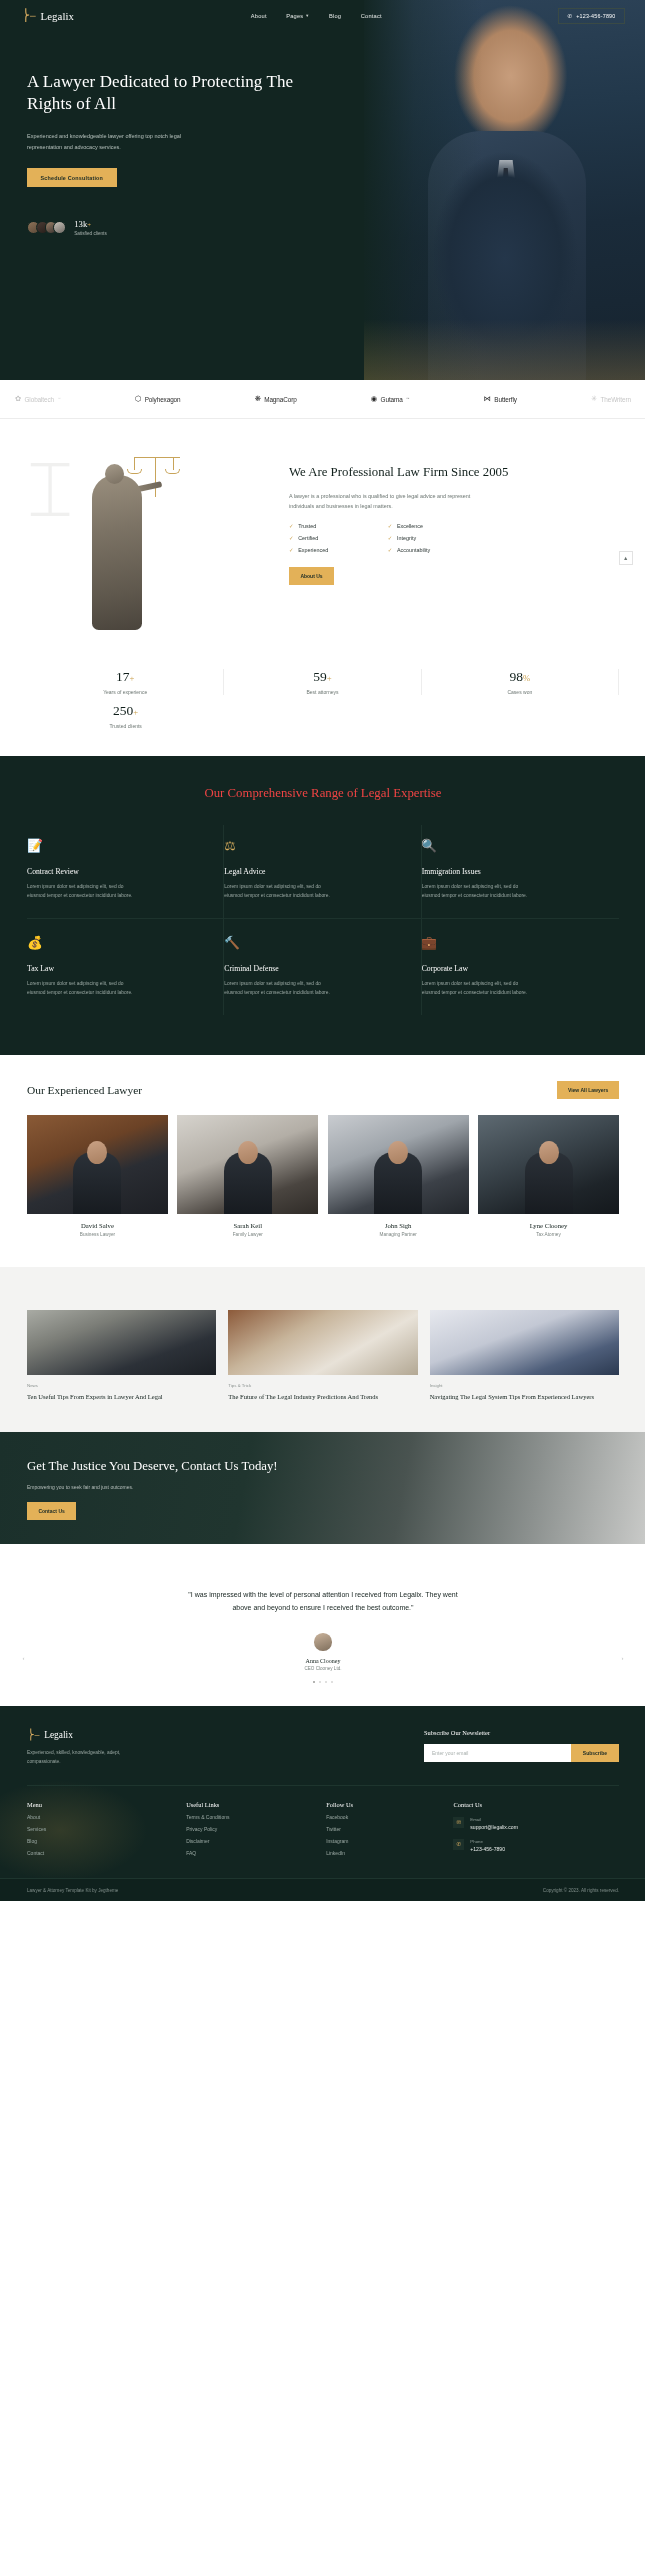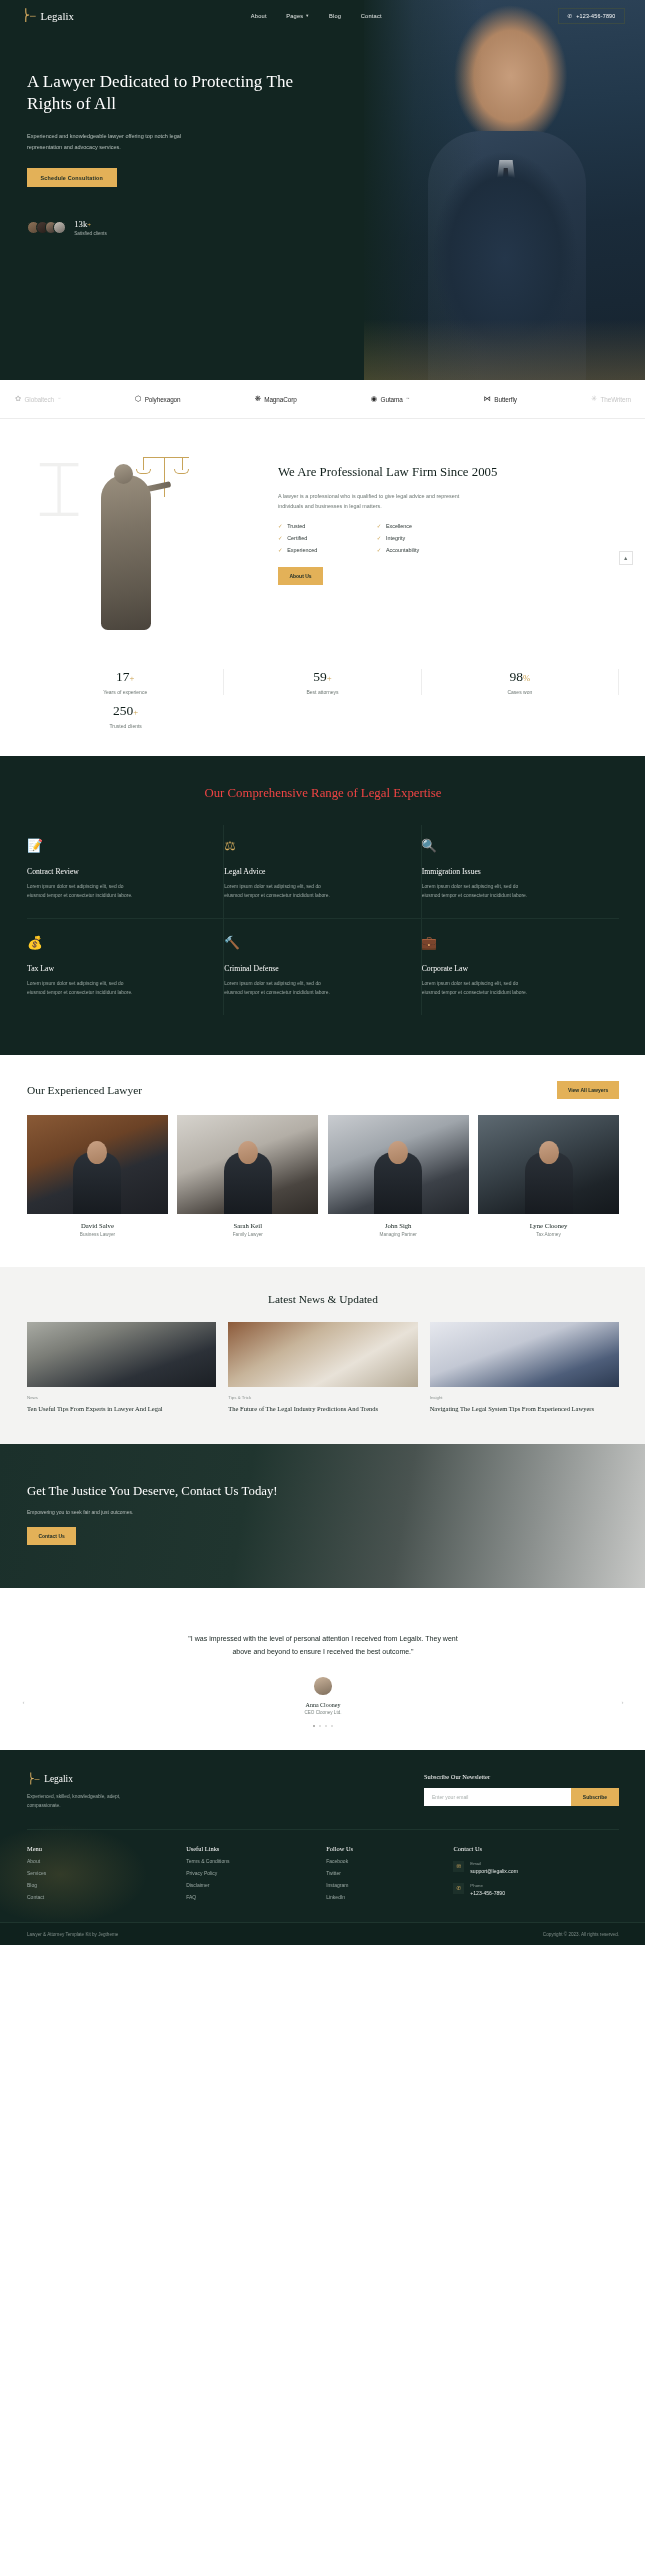--- a/index.html
+++ b/index.html
@@ -122,22 +122,22 @@
     display:flex; align-items:center; gap:3.4px;
     color:#2a2a2a; font-size:6.4px; letter-spacing:-0.1px;
     opacity:1;
   }
   .logo-item.faded { opacity:.28; }
   .logo-glyph { font-size:7.4px; line-height:1; }
   .logo-tm { font-size:3.4px; vertical-align:super; opacity:.7; }
 
   
   .about {
-    position:relative; padding:30px 27px 0 36px; background:#fff;
-    display:flex; 
+    position:relative; padding:30px 27px 0 27px; background:#fff;
+    display:flex; gap:20px;
   }
   .about-visual { position:relative; width:242px; height:202px; }
   .about-visual .watermark{
     position:absolute; left:0; top:6.7px;
     font-family:"Liberation Serif", serif; font-size:77px;
     color:#f0f0ef; line-height:.9;
   }
   .statue {
     position:absolute; left:42px; top:0; width:111px; height:192px;
   }
@@ -291,23 +291,23 @@
   .np2{ background:linear-gradient(150deg,#8c5a3a 0%,#c7b49a 35%,#e8e2d8 65%,#b3a894 100%); }
   .np3{ background:linear-gradient(160deg,#e6e8ee 0%,#c3c8d4 40%,#4e5e7a 75%,#2b3950 100%); }
   .news-cat { margin-top:7.4px; font-size:4.4px; color:#8b9290; }
   .news-headline {
     margin-top:4.7px; font-family:"Liberation Serif", serif;
     font-size:6.5px; line-height:1.5; color:#101f1b;
   }
 
   
   .cta {
-    position:relative; height:144px; overflow:hidden;
+    position:relative; height:112px; overflow:hidden;
     background:linear-gradient(100deg,#1b302b 0%,#20352f 38%,#495350 62%,#8b908e 82%,#c9cac8 100%);
-    padding:39px 27px;
+    padding:26px 27px;
   }
   .cta-title {
     font-family:"Liberation Serif", serif; color:#fff; font-size:12.8px;
     line-height:1.4; font-weight:400; position:relative; z-index:2;
   }
   .cta-sub { margin-top:8px; color:#b6bfbc; font-size:5px; position:relative; z-index:2; }
   .btn-contact {
     margin-top:12px; background:#e3b158; color:#1b2b26;
     font-size:5px; font-weight:700; padding:6px 11.4px;
     border:none; cursor:pointer; position:relative; z-index:2;
@@ -616,21 +616,20 @@
           <div class="person"></div>
           <div class="face"></div>
         </div>
       <div class="lawyer-name">Lyne Clooney</div>
       <div class="lawyer-role">Tax Atorney</div>
     </div>
   </div>
 </section>
 
 <section class="news">
-  <h2 class="news-title">Latest News &amp; Updated</h2>
   <div class="news-grid">
     <div>
       <div class="news-photo np1"></div>
       <div class="news-cat">News</div>
       <div class="news-headline">Ten Useful Tips From Experts in Lawyer And Legal</div>
     </div>
     <div>
       <div class="news-photo np2"></div>
       <div class="news-cat">Tips &amp; Trick</div>
       <div class="news-headline">The Future of The Legal Industry Predictions And Trends</div>

